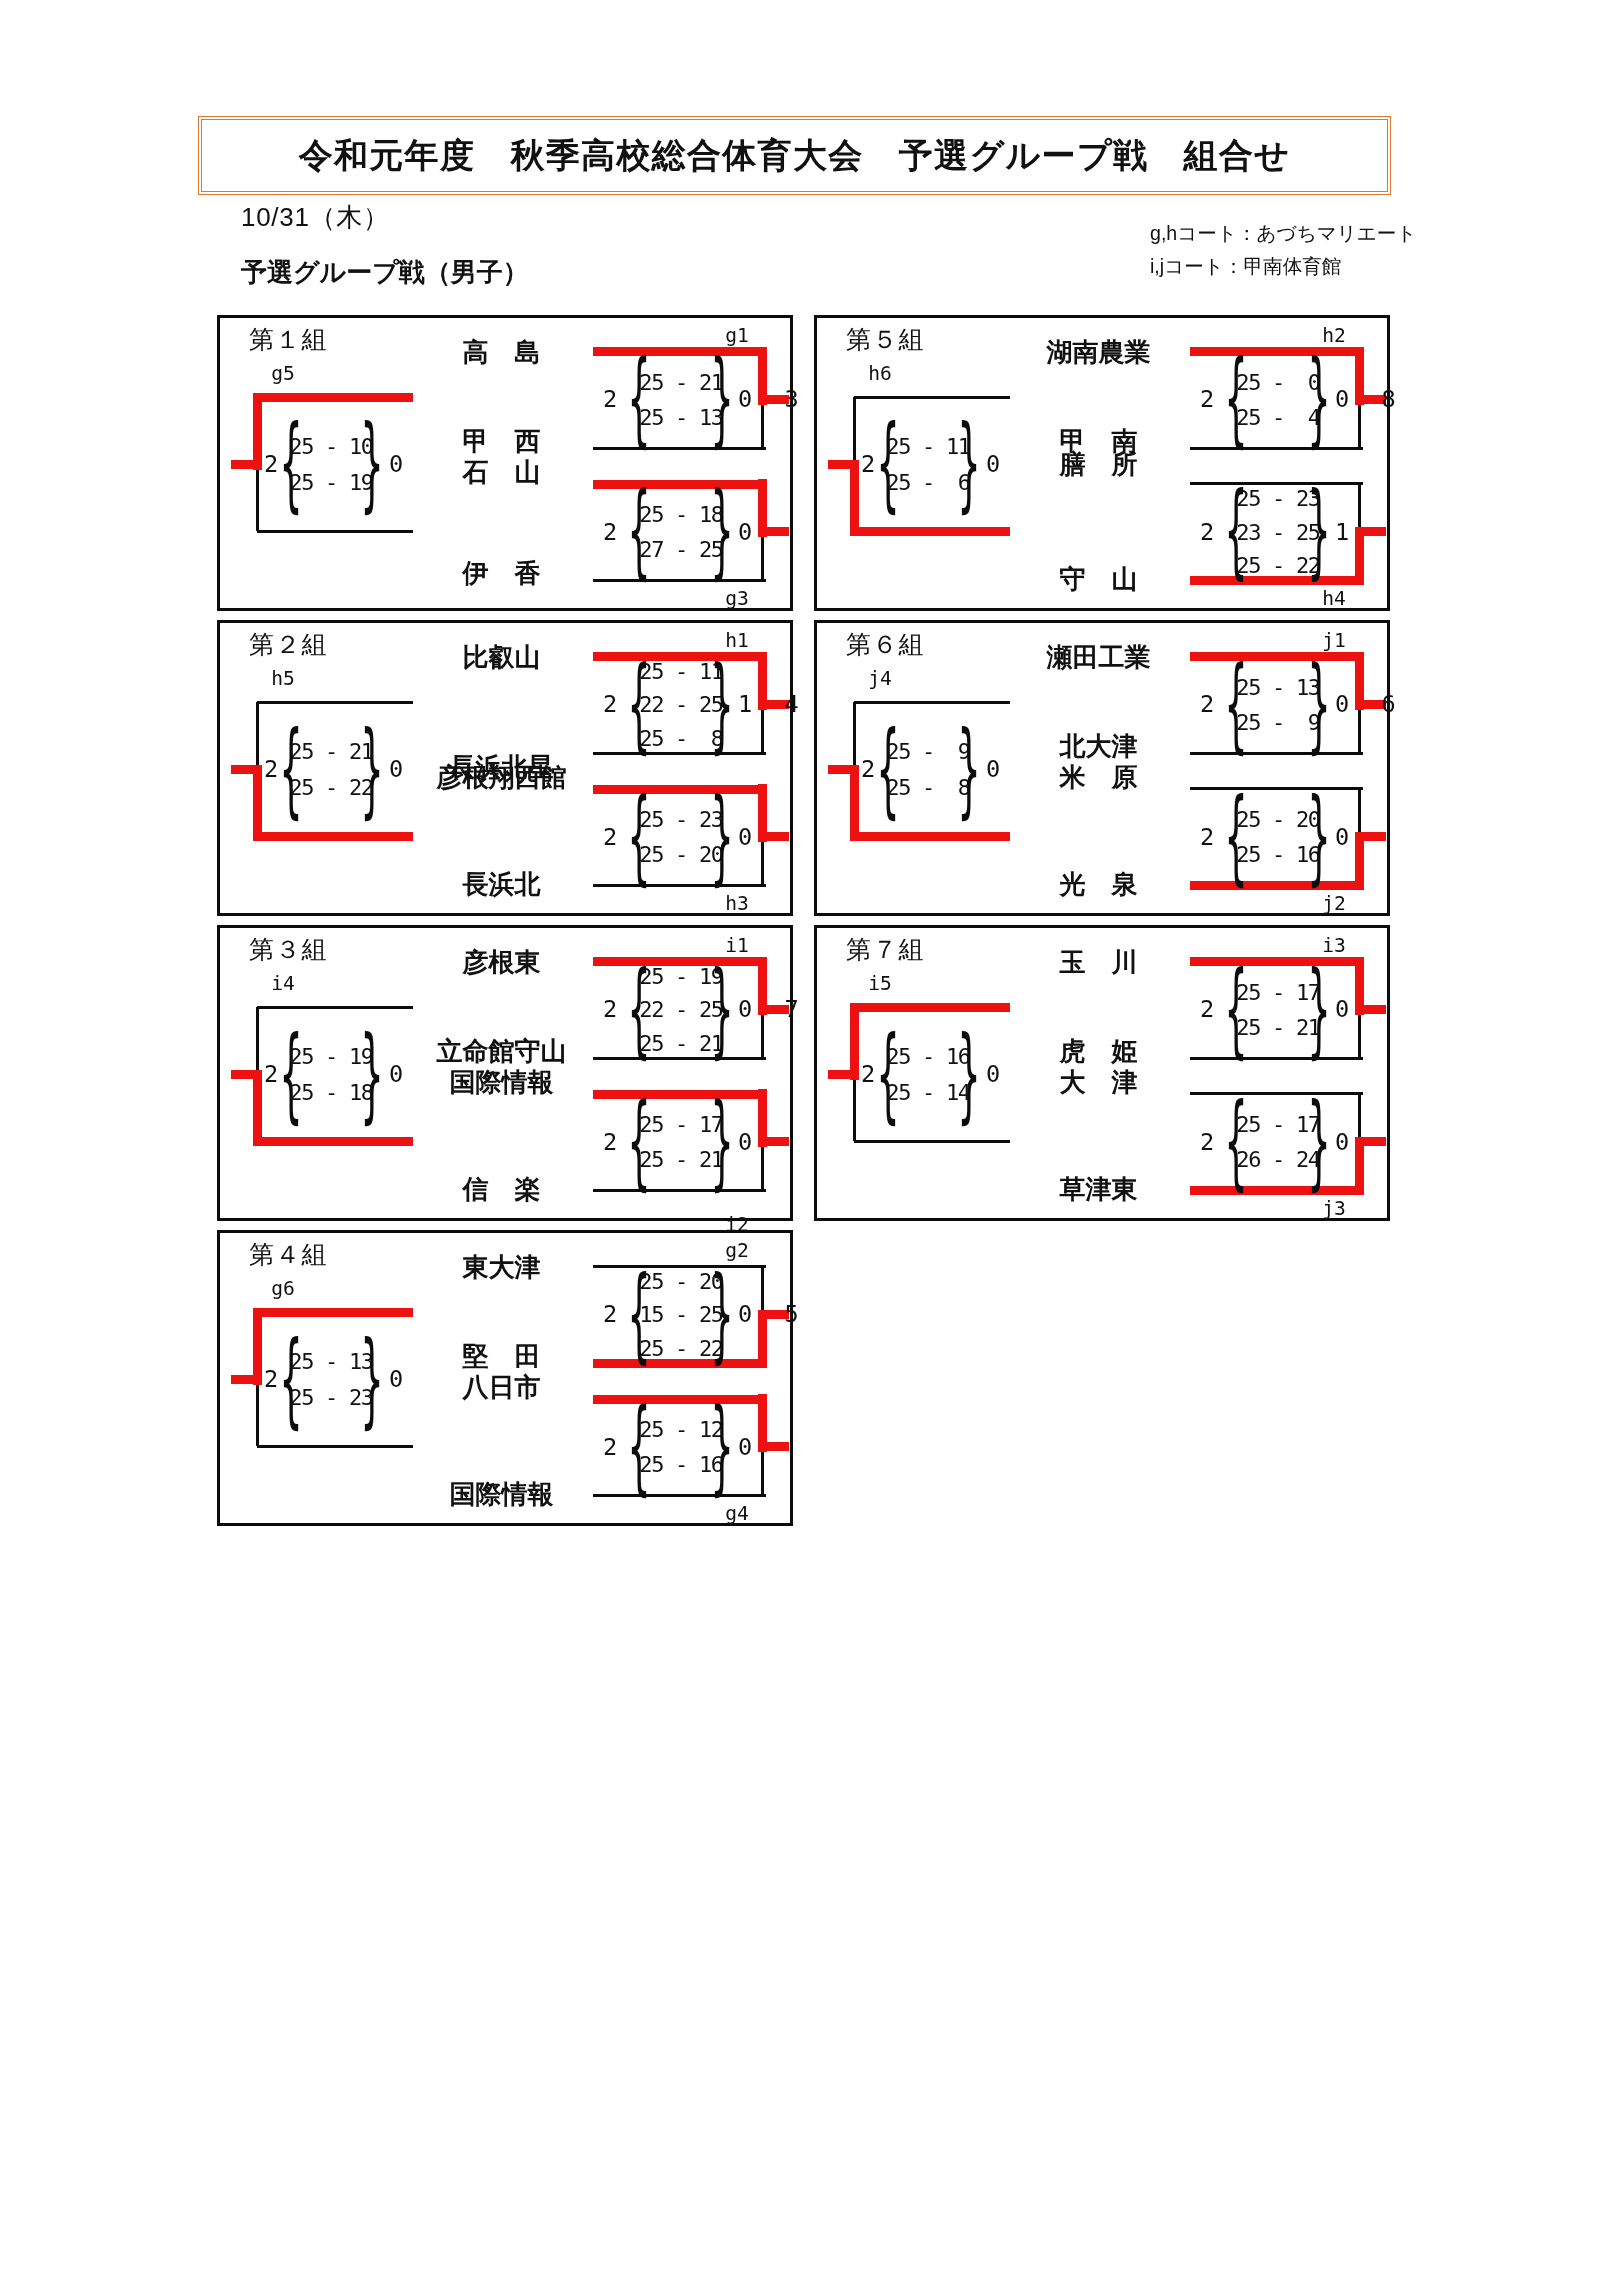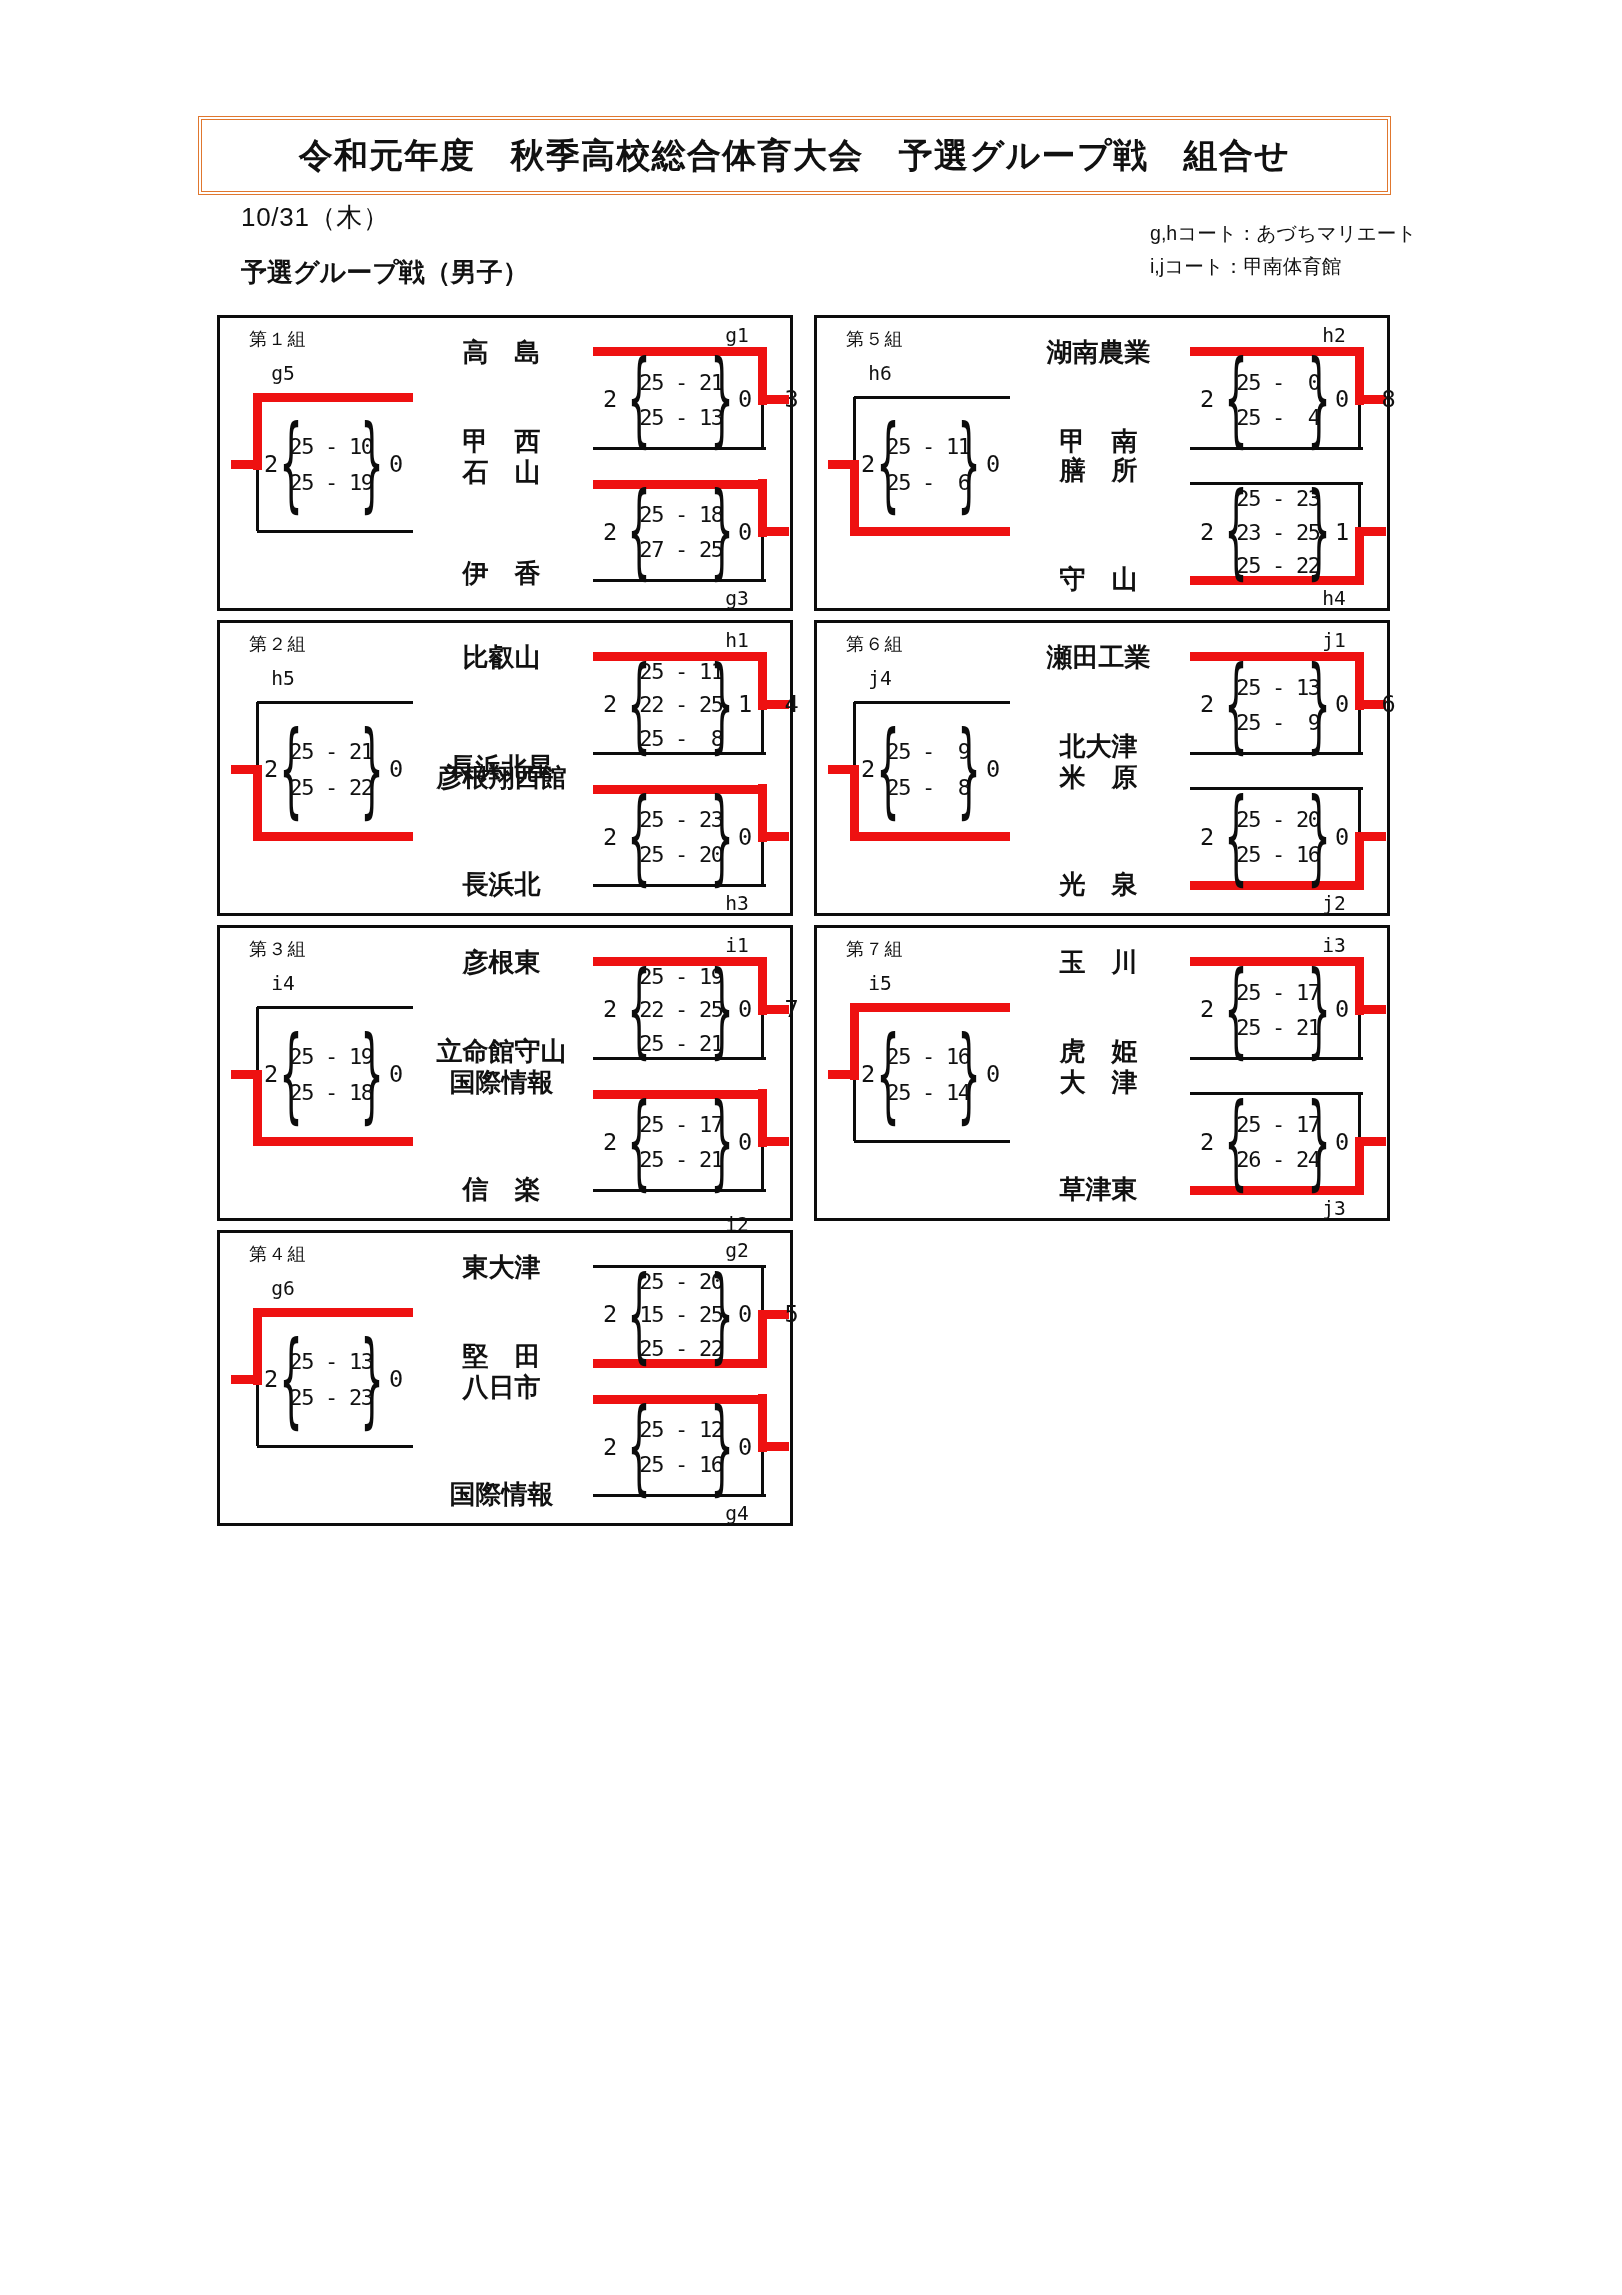--- a/index.html
+++ b/index.html
@@ -15,21 +15,21 @@
     border:4.6px double #e0772e;box-sizing:border-box;
     font-size:34px;font-weight:600;letter-spacing:1.3px;
   }
   .date-label{left:241px;top:200px;font-size:26px;letter-spacing:0.7px;}
   .event-label{left:241px;top:255px;font-size:26px;font-weight:600;}
   .court-info{left:1150px;top:217px;font-size:19.6px;line-height:33px;}
   .gbox{
     position:absolute;width:576px;height:296px;
     border:3.9px solid #0c0c0c;box-sizing:border-box;background:#fff;
   }
-  .glabel{position:absolute;font-size:18px;letter-spacing:1.3px;line-height:26px;}
+  .glabel{position:absolute;font-size:25px;letter-spacing:1.3px;line-height:26px;}
   .team{
     position:absolute;font-size:26px;font-weight:600;line-height:29px;
     text-align:center;white-space:pre;
   }
   .mlabel{
     position:absolute;font-size:19.6px;line-height:26px;text-align:center;
     font-family:"DejaVu Sans Mono","Liberation Mono",monospace;
   }
   .ln{position:absolute;background:#0c0c0c;}
   .red{background:#ee1111;}
@@ -249,21 +249,21 @@
         <div class="brace" style="left: 406px; top: 169px; width: 26px; height: 89px;">{</div>
         <div class="set" style="left: 415px; top: 182px; width: 92px; height: 29px;">25 - 12</div>
         <div class="set" style="left: 415px; top: 217px; width: 92px; height: 29px;">25 - 16</div>
         <div class="brace" style="left: 489px; top: 169px; width: 26px; height: 89px;">}</div>
         <div class="cnt" style="left: 512px; top: 200px; width: 26px; height: 29px;">0</div>
       </div>
       <div class="gbox" style="left: 814px; top: 315px;">
         <div class="glabel" style="left: 29px; top: 7.9px; width: 144px; height: 26px;">第５組</div>
         <div class="team" style="left: 144px; top: 19.6px; width: 275px; height: 29px;">湖南農業</div>
         <div class="team" style="left: 144px; top: 109px; width: 275px; height: 29px;">甲　南</div>
-        <div class="team" style="left: 144px; top: 140px; width: 275px; height: 29px; font-family: Liberation Mono, monospace;">膳　所</div>
+        <div class="team" style="left: 144px; top: 132px; width: 275px; height: 29px;">膳　所</div>
         <div class="team" style="left: 144px; top: 247px; width: 275px; height: 29px;">守　山</div>
         <div class="mlabel" style="left: 37px; top: 43px; width: 52px; height: 26px;">h6</div>
         <div class="ln" style="left: 37px; top: 78px; width: 156px; height: 3.3px;"></div>
         <div class="ln" style="left: 37px; top: 212px; width: 156px; height: 3.3px;"></div>
         <div class="ln" style="left: 36px; top: 79px; width: 3.3px; height: 134px;"></div>
         <div class="ln red" style="left: 10.5px; top: 142px; width: 31px; height: 8.5px;"></div>
         <div class="ln red" style="left: 33px; top: 209px; width: 160px; height: 8.5px;"></div>
         <div class="ln red" style="left: 33px; top: 142px; width: 8.5px; height: 76px;"></div>
         <div class="cnt" style="left: 38px; top: 132px; width: 26px; height: 29px;">2</div>
         <div class="brace" style="left: 58px; top: 102px; width: 26px; height: 89px;">{</div>

